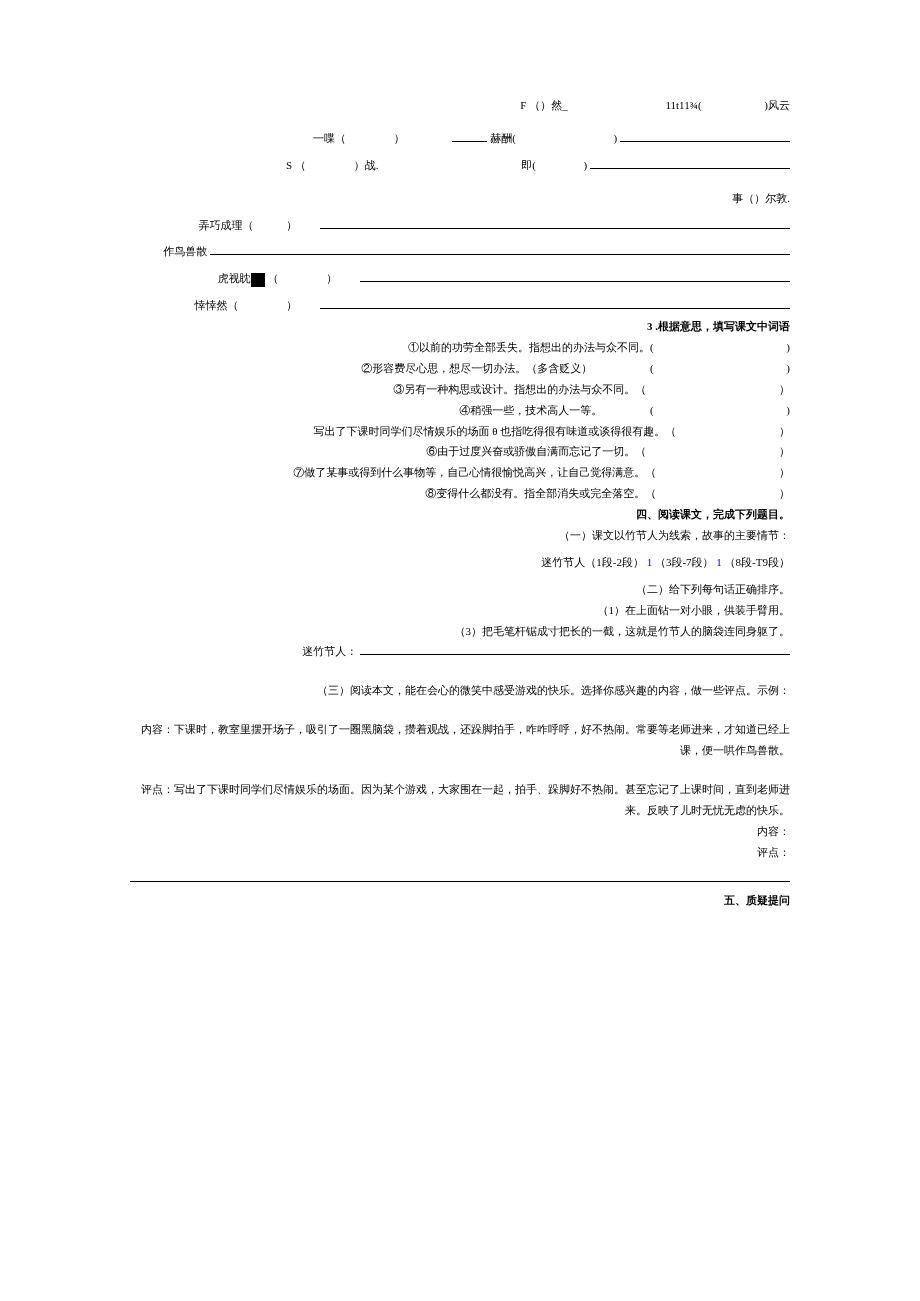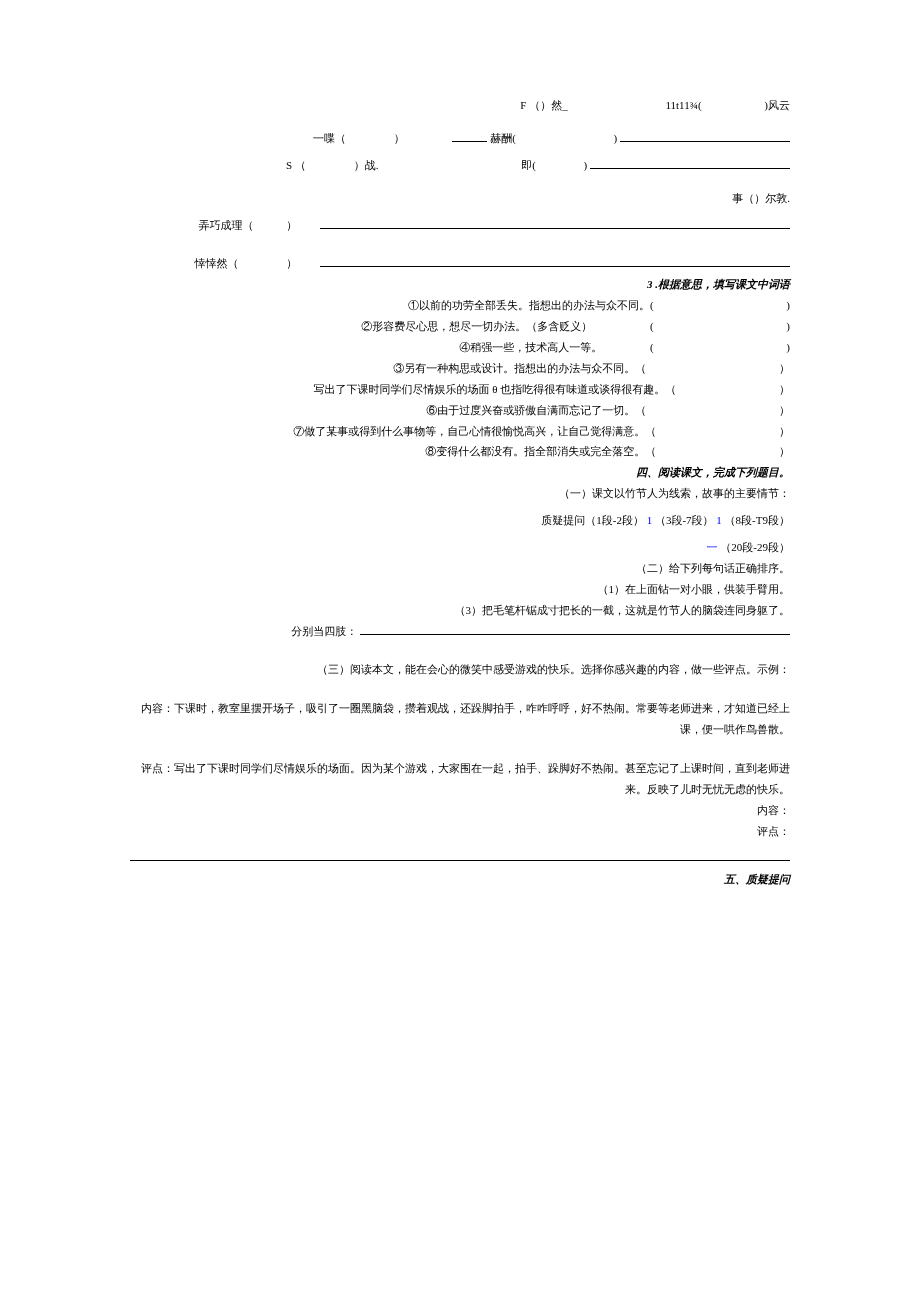--- a/index.html
+++ b/index.html
@@ -36,21 +36,21 @@
     display: inline-block;
     border-bottom: 1px solid #000;
     height: 0.9em;
     vertical-align: baseline;
   }
   .w170 { width: 170px; }
   .w200 { width: 200px; }
   .w430 { width: 430px; }
   .w470 { width: 470px; }
   .w580 { width: 580px; }
-  .bold { font-weight: bold; font-style: italic; }
+  .bold { font-weight: bold; }
   .gap { height: 6px; }
   .hr-full {
     border: none;
     border-top: 1px solid #000;
     margin: 18px 0 8px 0;
   }
   .blue { color: #0000ff; }
   .black-sq { display:inline-block; width:14px; height:14px; background:#000; vertical-align:middle; }
 </style>
 </head>
@@ -93,49 +93,59 @@
   </div>
   <div class="gap"></div>
 
   <div class="line">
     <span>弄巧成理（</span><span class="sp4"></span>
     <span>）</span><span class="sp6"></span>
     <span class="blank-line w470"></span>
   </div>
   <div class="gap"></div>
 
+  <div class="line">
+    <span>作鸟兽散</span>
+    <span class="blank-line w580"></span>
+  </div>
   <div class="gap"></div>
 
+  <div class="line">
+    <span>虎视眈</span><span class="black-sq"></span>
+    <span>（</span><span class="sp3"></span>
+    <span>）</span><span class="sp6"></span>
+    <span class="blank-line w430"></span>
+  </div>
   <div class="gap"></div>
 
   <div class="line">
     <span>悻悻然（</span><span class="sp3"></span>
     <span>）</span><span class="sp6"></span>
     <span class="blank-line w470"></span>
   </div>
 
   <div class="line bold">3 .根据意思，填写课文中词语</div>
 
   <div class="line">
     <span>①以前的功劳全部丢失。指想出的办法与众不同。(</span><span style="display:inline-block;width:130px"></span>
     <span>)</span>
   </div>
   <div class="line">
     <span>②形容费尽心思，想尽一切办法。（多含贬义）</span><span style="display:inline-block;width:55px"></span>
     <span>(</span><span style="display:inline-block;width:130px"></span>
     <span>)</span>
   </div>
   <div class="line">
+    <span>③另有一种构思或设计。指想出的办法与众不同。（</span><span style="display:inline-block;width:130px"></span>
+    <span>）</span>
+  </div>
+  <div class="line">
     <span>④稍强一些，技术高人一等。</span><span style="display:inline-block;width:45px"></span>
     <span>(</span><span style="display:inline-block;width:130px"></span>
     <span>)</span>
-  </div>
-  <div class="line">
-    <span>③另有一种构思或设计。指想出的办法与众不同。（</span><span style="display:inline-block;width:130px"></span>
-    <span>）</span>
   </div>
   <div class="line">
     <span>写出了下课时同学们尽情娱乐的场面 θ 也指吃得很有味道或谈得很有趣。（</span><span style="display:inline-block;width:100px"></span>
     <span>）</span>
   </div>
   <div class="line">
     <span>⑥由于过度兴奋或骄傲自满而忘记了一切。（</span><span style="display:inline-block;width:130px"></span>
     <span>）</span>
   </div>
   <div class="line">
@@ -144,37 +154,33 @@
   </div>
   <div class="line">
     <span>⑧变得什么都没有。指全部消失或完全落空。（</span><span style="display:inline-block;width:120px"></span>
     <span>）</span>
   </div>
 
   <div class="line bold">四、阅读课文，完成下列题目。</div>
   <div class="line">（一）课文以竹节人为线索，故事的主要情节：</div>
   <div class="gap"></div>
   <div class="line">
-    <span>质疑提问（1段-2段）</span>
+    <span>迷竹节人（1段-2段）</span>
     <span class="blue">1</span>
     <span>（3段-7段）</span>
     <span class="blue">1</span>
     <span>（8段-T9段）</span>
   </div>
   <div class="gap"></div>
-  <div class="line">
-    <span class="blue">一</span>
-    <span>（20段-29段）</span>
-  </div>
 
   <div class="line">（二）给下列每句话正确排序。</div>
   <div class="line">（1）在上面钻一对小眼，供装手臂用。</div>
   <div class="line">（3）把毛笔杆锯成寸把长的一截，这就是竹节人的脑袋连同身躯了。</div>
   <div class="line">
-    <span>分别当四肢：</span>
+    <span>迷竹节人：</span>
     <span class="blank-line w430"></span>
   </div>
 
   <div class="line wrap">（三）阅读本文，能在会心的微笑中感受游戏的快乐。选择你感兴趣的内容，做一些评点。示例：</div>
   <div class="line wrap">内容：下课时，教室里摆开场子，吸引了一圈黑脑袋，攒着观战，还跺脚拍手，咋咋呼呼，好不热闹。常要等老师进来，才知道已经上课，便一哄作鸟兽散。</div>
   <div class="line wrap">评点：写出了下课时同学们尽情娱乐的场面。因为某个游戏，大家围在一起，拍手、跺脚好不热闹。甚至忘记了上课时间，直到老师进来。反映了儿时无忧无虑的快乐。</div>
   <div class="line">内容：</div>
   <div class="line">评点：</div>
 
   <hr class="hr-full">

